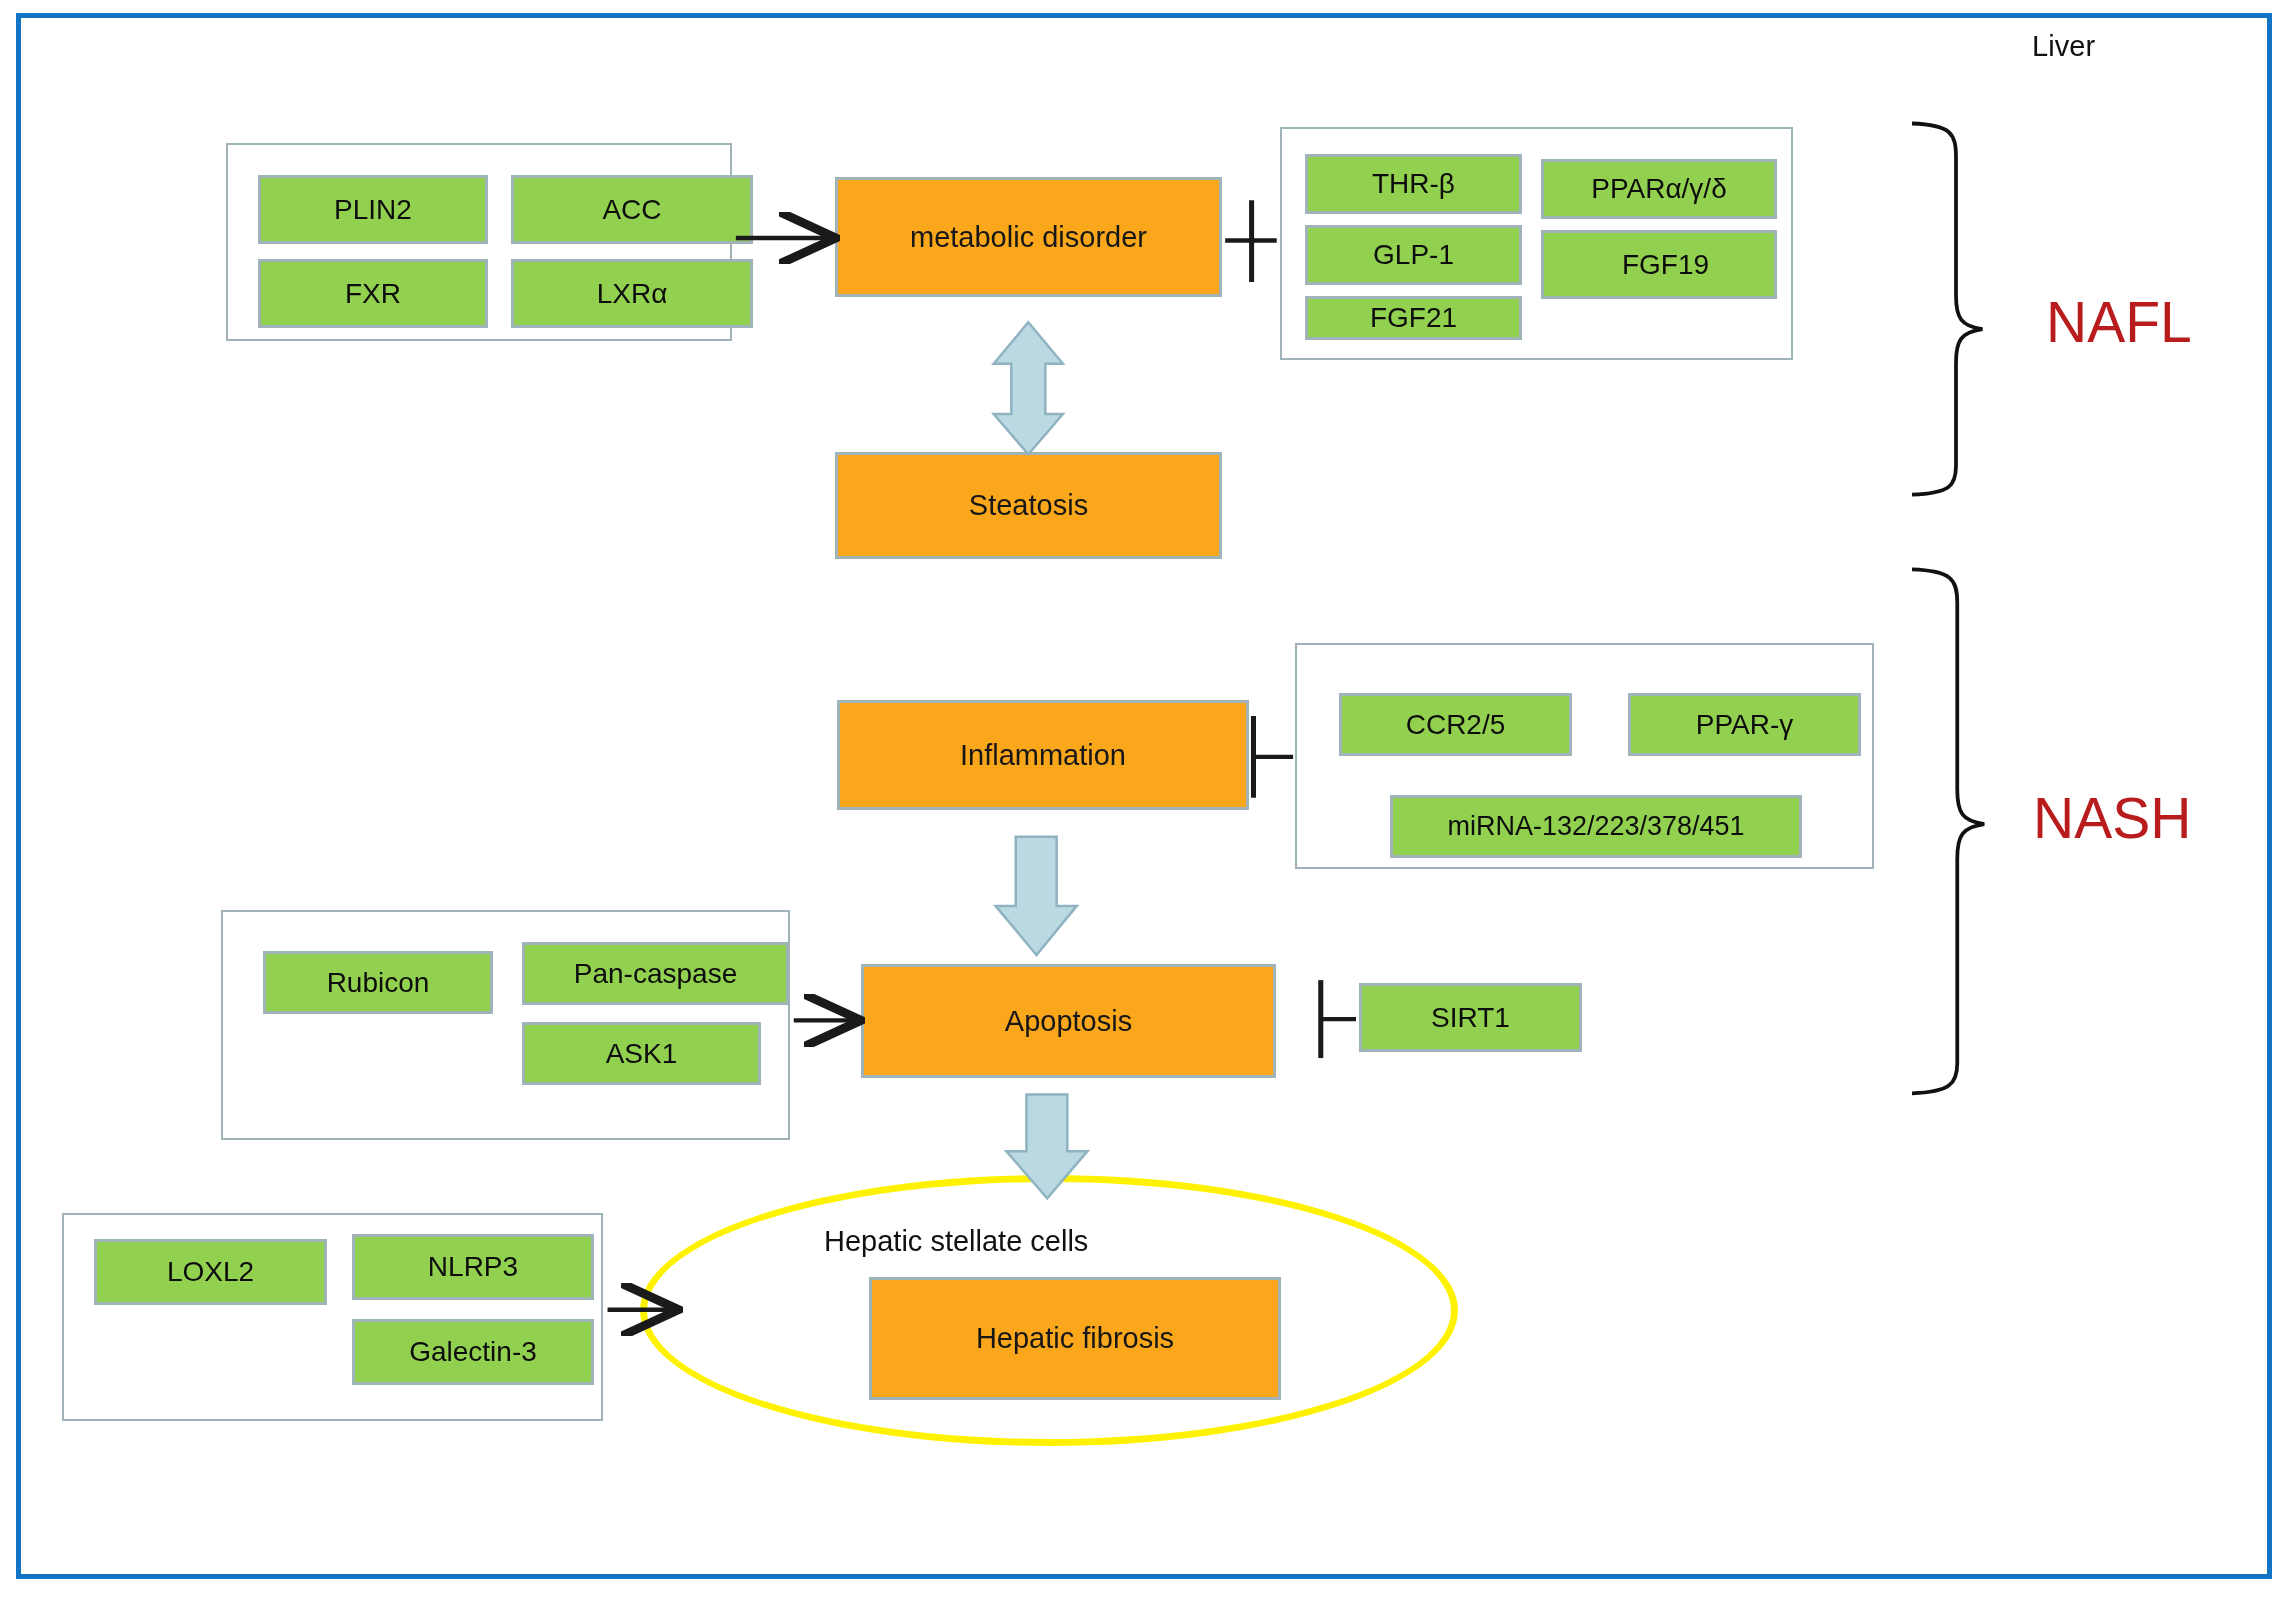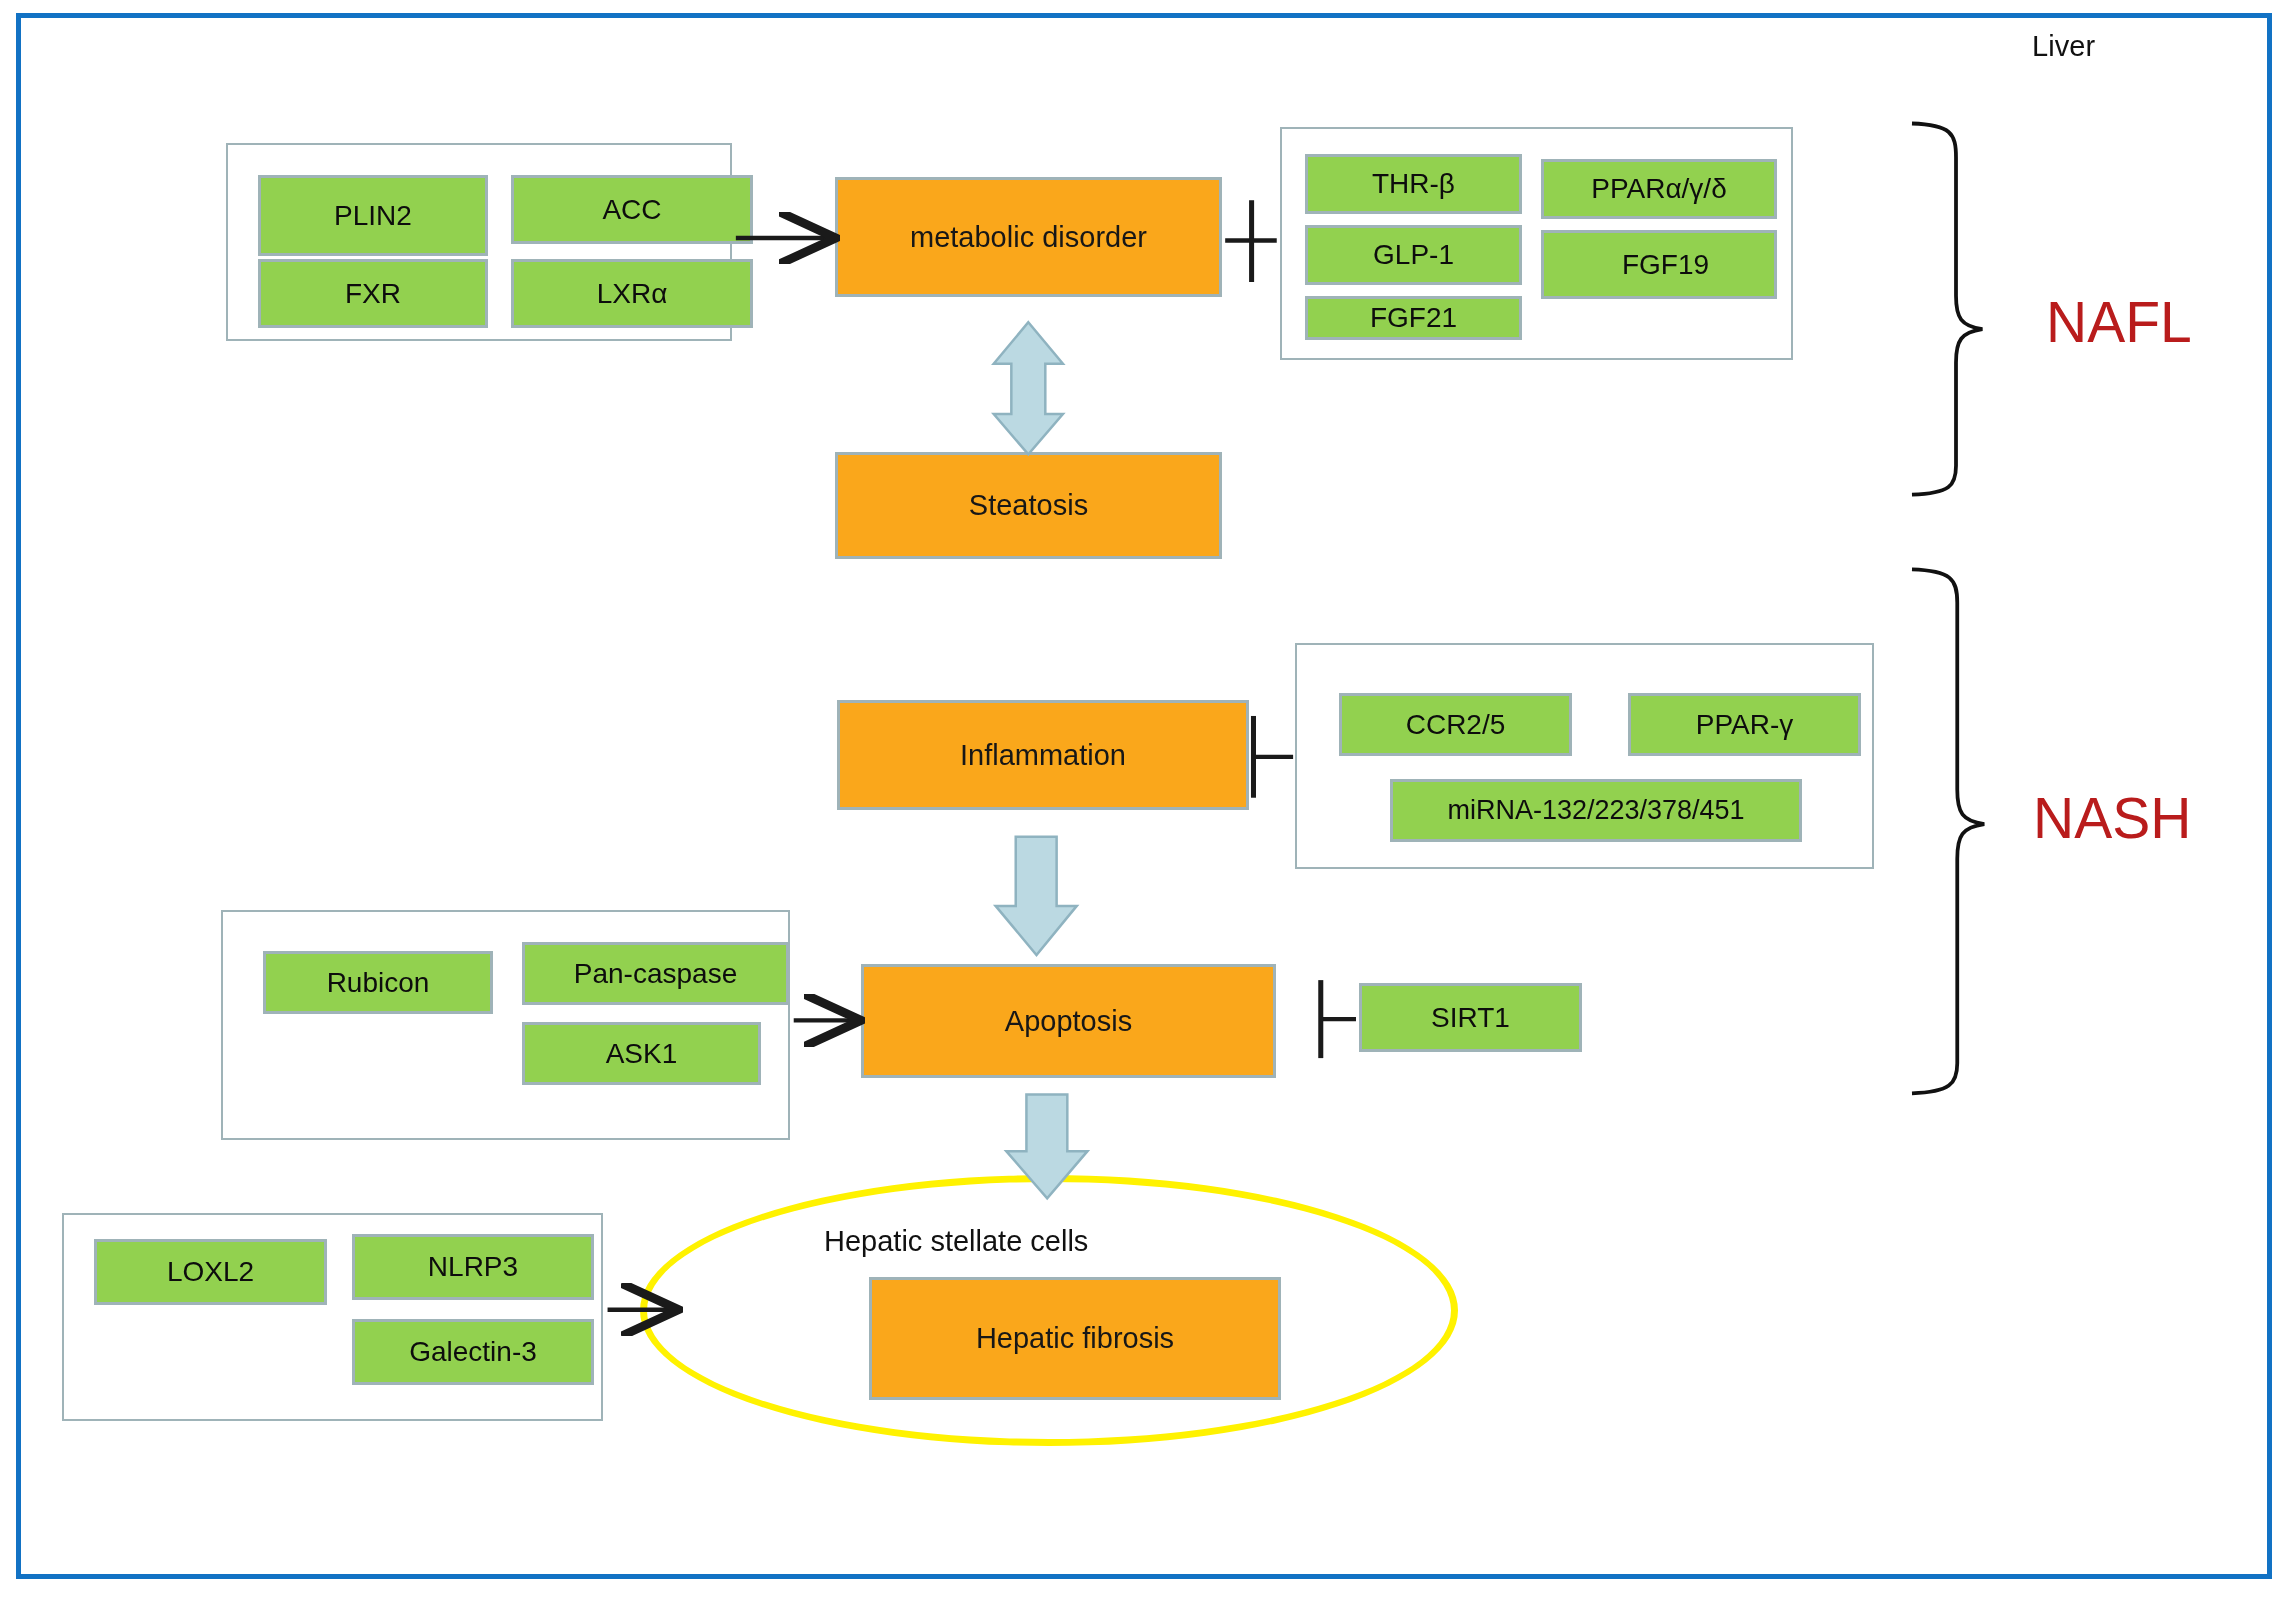--- a/index.html
+++ b/index.html
@@ -22,21 +22,21 @@
     border:2.5px solid #9FB3B8;background:#ffffff;
   }
 
   
   .gbox{
     position:absolute;box-sizing:border-box;
     background:#92D14F;border:3.1px solid #9FB3B8;
     display:flex;align-items:center;justify-content:center;
     color:#0d0d0d;font-size:28px;white-space:nowrap;
   }
-  .gbox.small{font-size:27px;}
+  .gbox.small{font-size:27px;margin-top:16px;}
 
   
   .obox{
     position:absolute;box-sizing:border-box;
     background:#FAA71B;border:3.1px solid #9FB3B8;
     display:flex;align-items:center;justify-content:center;
     color:#171717;font-size:29px;white-space:nowrap;
   }
 
   
@@ -56,21 +56,21 @@
 </style>
 </head>
 <body>
 
 <div id="stage">
 
   <div id="liver-frame"></div>
   <div id="liver-label">Liver</div>
 
   <div class="group-box" style="left:226px;top:143px;width:506px;height:198px;"></div>
-  <div class="gbox" style="left:258px;top:175px;width:230px;height:81px;">PLIN2</div>
+  <div class="gbox" style="left:258px;top:175px;width:230px;height:69px;">PLIN2</div>
   <div class="gbox" style="left:511px;top:175px;width:242px;height:69px;">ACC</div>
   <div class="gbox" style="left:258px;top:259px;width:230px;height:69px;">FXR</div>
   <div class="gbox" style="left:511px;top:259px;width:242px;height:69px;">LXRα</div>
 
   <div class="obox" style="left:835px;top:177px;width:387px;height:120px;">metabolic disorder</div>
 
   <div class="group-box" style="left:1280px;top:127px;width:513px;height:233px;"></div>
   <div class="gbox" style="left:1305px;top:154px;width:217px;height:60px;">THR-β</div>
   <div class="gbox" style="left:1541px;top:159px;width:236px;height:60px;">PPARα/γ/δ</div>
   <div class="gbox" style="left:1305px;top:225px;width:217px;height:60px;">GLP-1</div>

